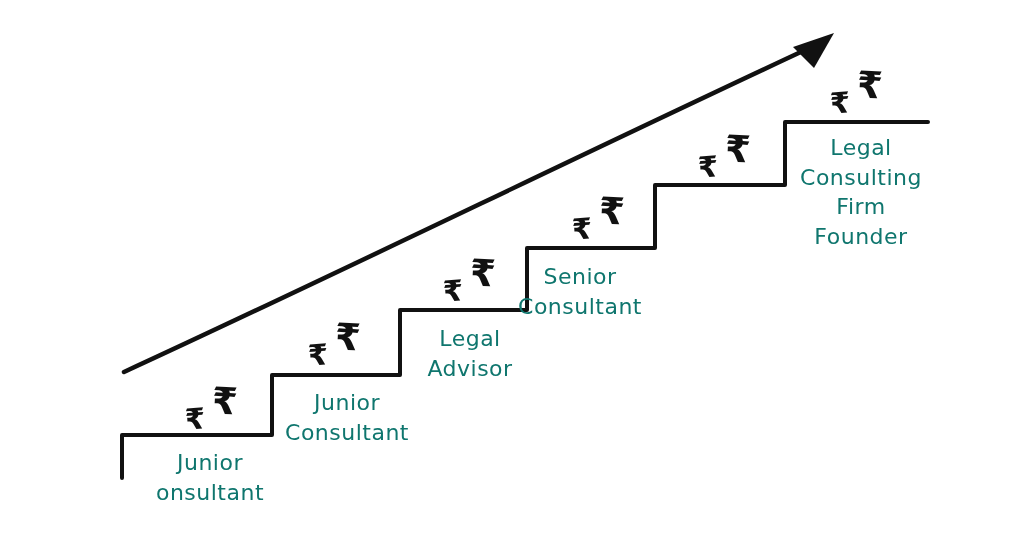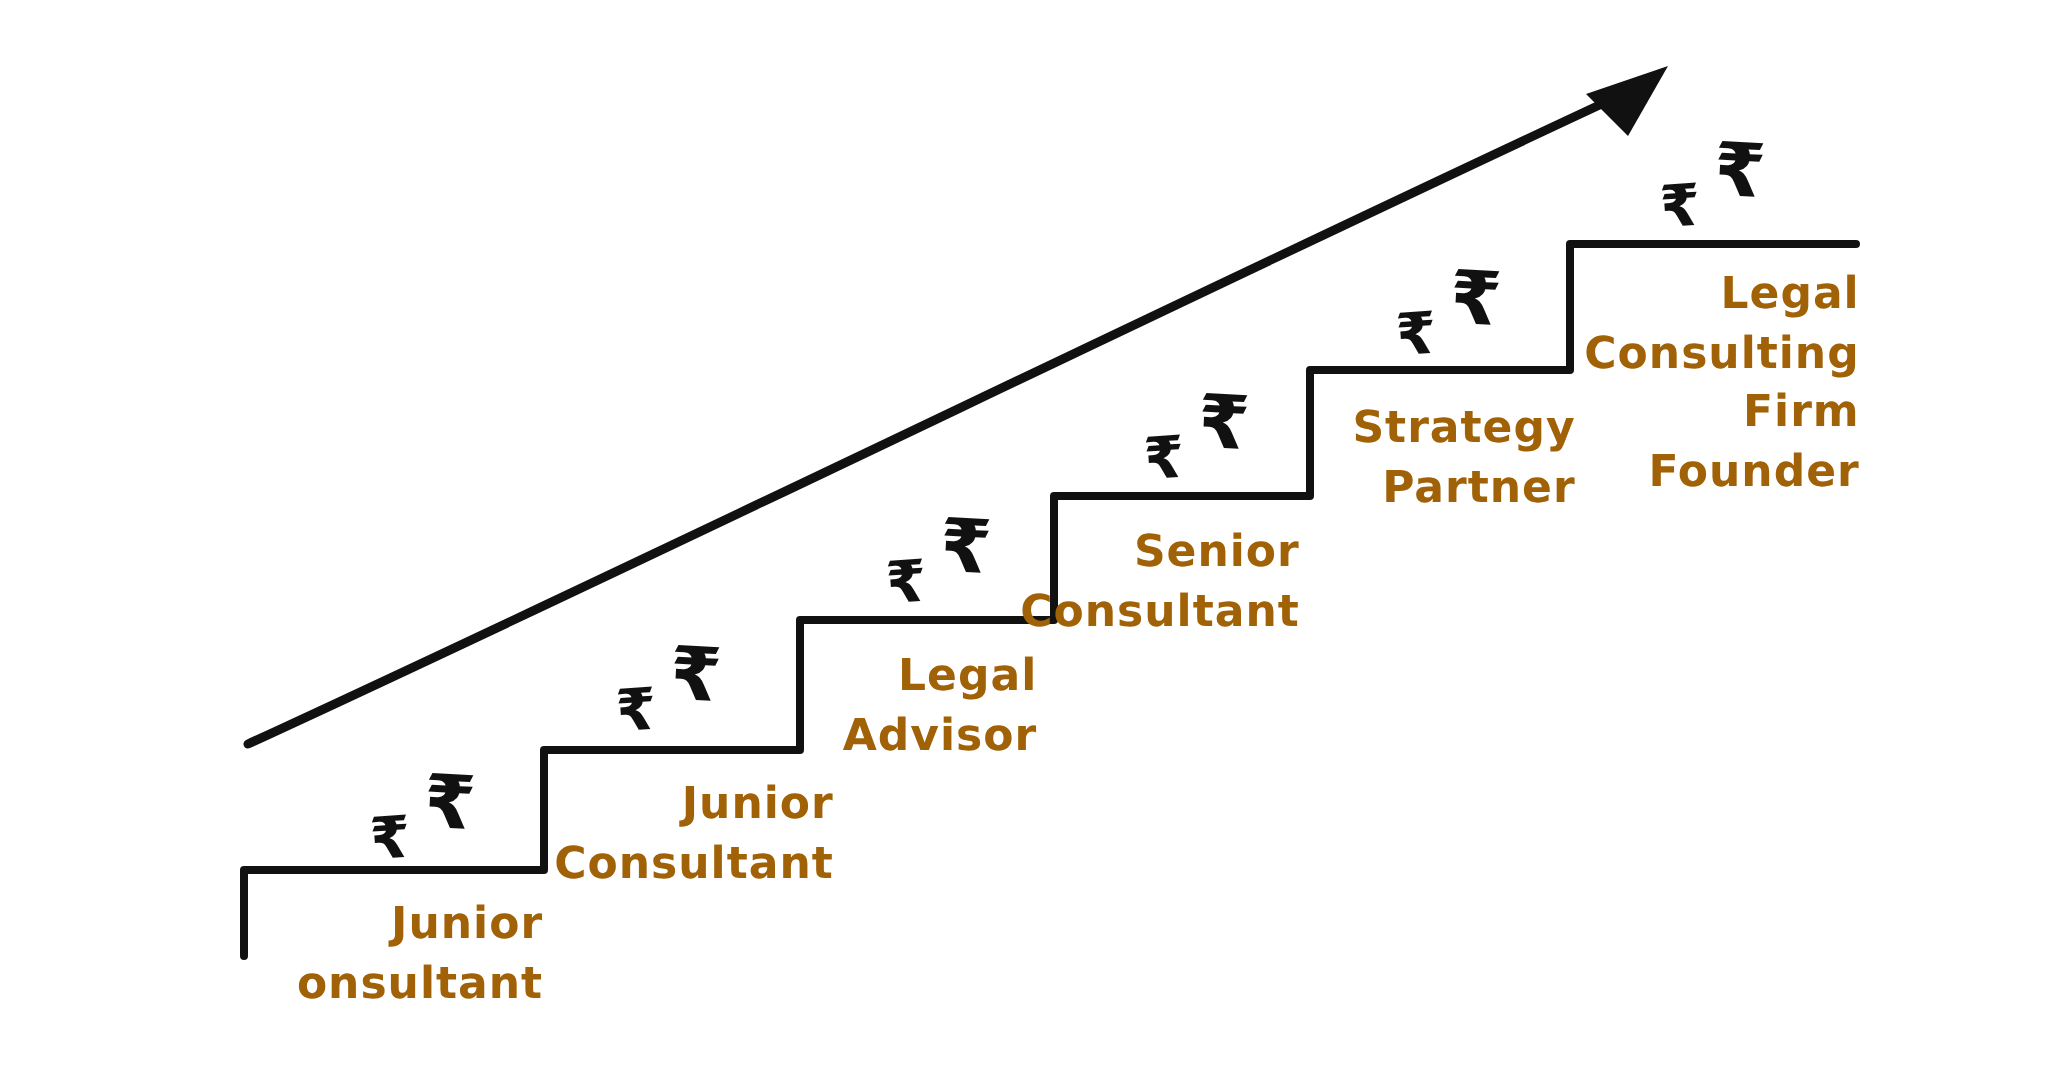--- a/index.html
+++ b/index.html
@@ -16,24 +16,24 @@
     font-family: "DejaVu Sans", sans-serif;
   }
   .stairs-svg {
     position: absolute;
     left: 0;
     top: 0;
   }
   .step-label {
     position: absolute;
     transform: translateX(-50%);
-    text-align: right;
+    text-align: center;
     font-size: 22px;
-    font-weight: bold;
-    color: #a16207;
+    font-weight: normal;
+    color: #0f766e;
     letter-spacing: 0.5px;
     line-height: 1.35;
     white-space: pre-line;
   }
   .rupee-pair {
     position: absolute;
     display: flex;
     align-items: flex-end;
     gap: 7px;
     color: #111111;
@@ -89,20 +89,18 @@
   </div>
 
   <div class="step-label" style="left:210px; top:448px;">Junior
 onsultant</div>
   <div class="step-label" style="left:347px; top:388px;">Junior
 Consultant</div>
   <div class="step-label" style="left:470px; top:324px;">Legal
 Advisor</div>
   <div class="step-label" style="left:580px; top:262px;">Senior
 Consultant</div>
-  <div class="step-label" style="left:732px; top:200px;">Strategy
-Partner</div>
   <div class="step-label" style="left:861px; top:133px;">Legal
 Consulting
 Firm
 Founder</div>
 
 </div>
 
 </body></html>

